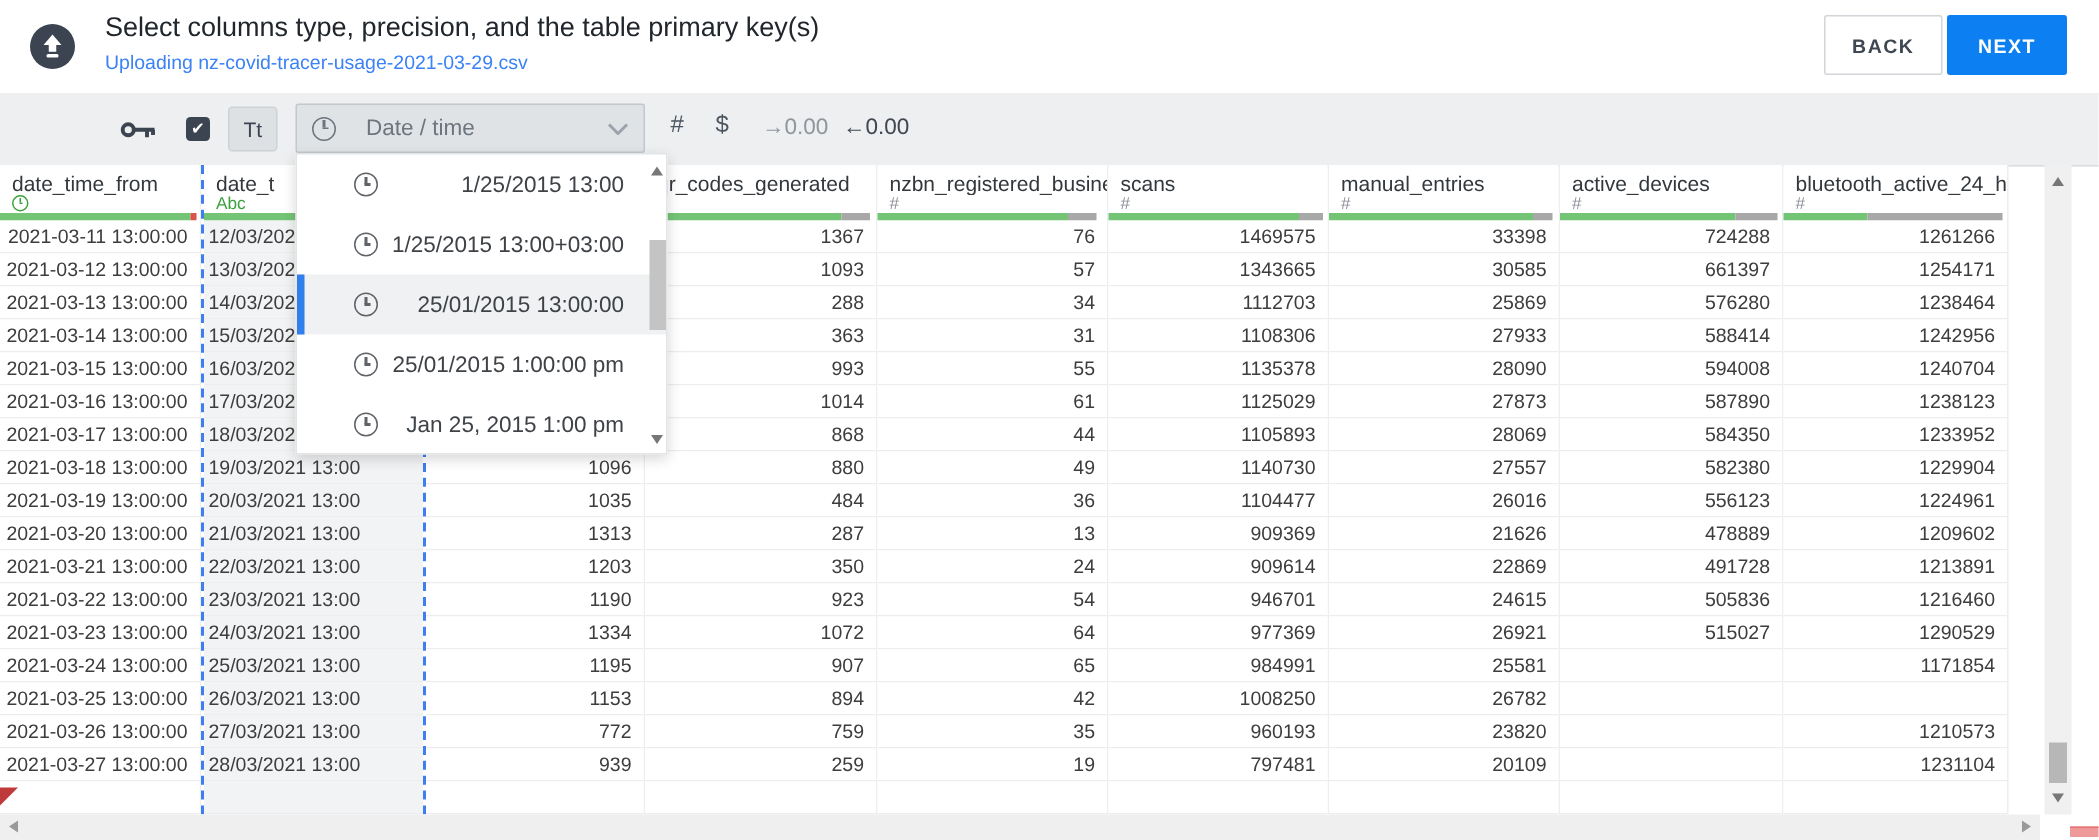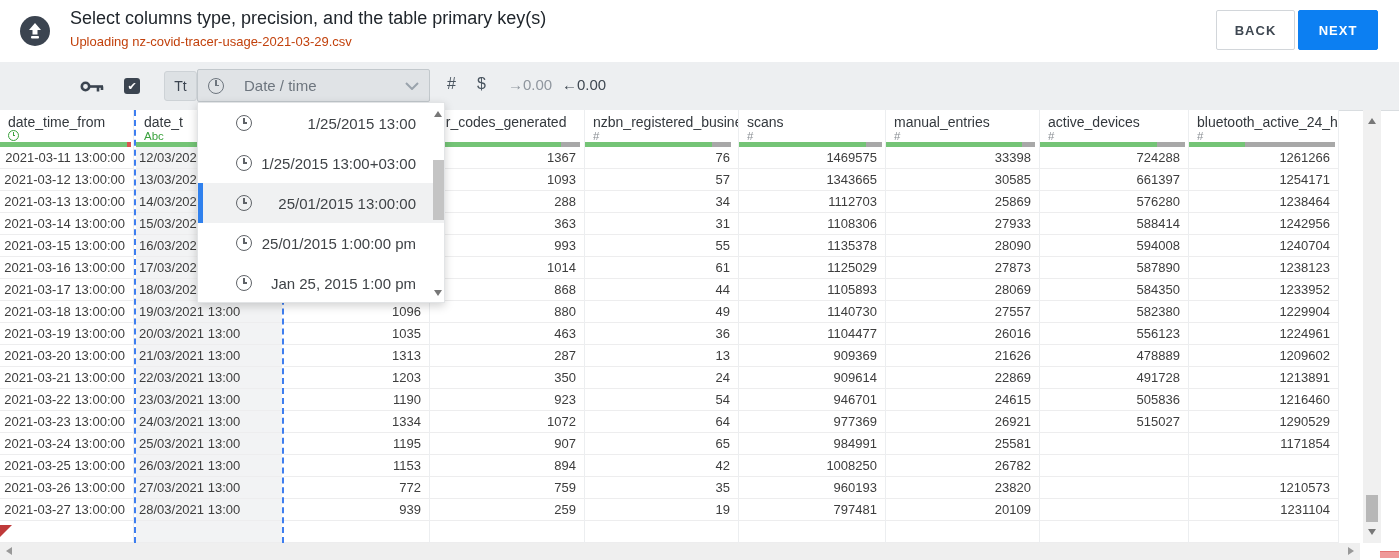--- a/index.html
+++ b/index.html
@@ -3,33 +3,33 @@
 <meta charset="utf-8">
 <style>
   html,body{margin:0;padding:0}
   body{width:1399px;height:560px;position:relative;overflow:hidden;background:#fff;
        font-family:"Liberation Sans",sans-serif;-webkit-font-smoothing:antialiased}
 
   
   .app-header{position:absolute;top:0;left:0;right:0;height:62px;background:#fff;border-bottom:1px solid #e9edf0}
   .upload-badge{position:absolute;left:20px;top:16px;width:30px;height:30px}
   .page-title{position:absolute;left:70px;top:8px;font-size:18px;color:#20262c}
-  .page-subtitle{position:absolute;left:70px;top:34px;font-size:13px;color:#c2410c}
+  .page-subtitle{position:absolute;left:70px;top:34px;font-size:13px;color:#3b82f6}
   .btn{position:absolute;top:10px;height:40px;box-sizing:border-box;border-radius:2px;
        font-size:13px;font-weight:bold;letter-spacing:1px;text-align:center;line-height:40px;cursor:pointer}
   .btn-back{right:104px;width:79px;background:#fff;border:1px solid #d2d6da;color:#3f4852}
   .btn-next{right:21px;width:80px;background:#0c7ff2;border:1px solid #0c7ff2;color:#fff}
 
   
   .toolbar{position:absolute;top:62px;left:0;right:0;height:48px;background:#edeff1;border-bottom:1px solid #d9dde0}
   .tb{position:absolute}
   .tb-key{left:80px;top:18px}
   .tb-check{left:124px;top:16px;width:16px;height:16px;background:#3b4450;border-radius:3px;color:#fff;
             font-size:11px;line-height:16px;text-align:center;cursor:pointer}
-  .tb-tt{left:164px;top:9px;width:33px;height:30px;background:#dde1e4;border:1px solid #cdd2d6;border-radius:3px;
+  .tb-tt{left:152px;top:9px;width:33px;height:30px;background:#dde1e4;border:1px solid #cdd2d6;border-radius:3px;
          box-sizing:border-box;color:#3b4450;font-size:14px;line-height:28px;text-align:center;cursor:pointer}
   .tb-select{left:197px;top:7px;width:233px;height:33px;background:#e0e3e6;border:1px solid #c2c8cc;border-radius:2px;
              box-sizing:border-box;display:flex;align-items:center;padding:0 10px;cursor:pointer}
   .tb-select .val{font-size:15px;color:#6d757e;margin-left:20px}
   .tb-select .chev{margin-left:auto}
   .tb-hash{left:447px;top:13px;font-size:16px;color:#4a5560}
   .tb-dollar{left:477px;top:13px;font-size:16px;color:#4a5560}
   .tb-dec1{left:508px;top:14px;font-size:15px;color:#8f969e}
   .tb-dec2{left:562px;top:14px;font-size:15px;color:#3f4852}
 
@@ -213,21 +213,21 @@
         </div>
       </div>
       <div class="cell ar">1367</div>
       <div class="cell ar">1093</div>
       <div class="cell ar">288</div>
       <div class="cell ar">363</div>
       <div class="cell ar">993</div>
       <div class="cell ar">1014</div>
       <div class="cell ar">868</div>
       <div class="cell ar">880</div>
-      <div class="cell ar">463</div>
+      <div class="cell ar">484</div>
       <div class="cell ar">287</div>
       <div class="cell ar">350</div>
       <div class="cell ar">923</div>
       <div class="cell ar">1072</div>
       <div class="cell ar">907</div>
       <div class="cell ar">894</div>
       <div class="cell ar">759</div>
       <div class="cell ar">259</div>
       <div class="cell"></div>
     </div>

